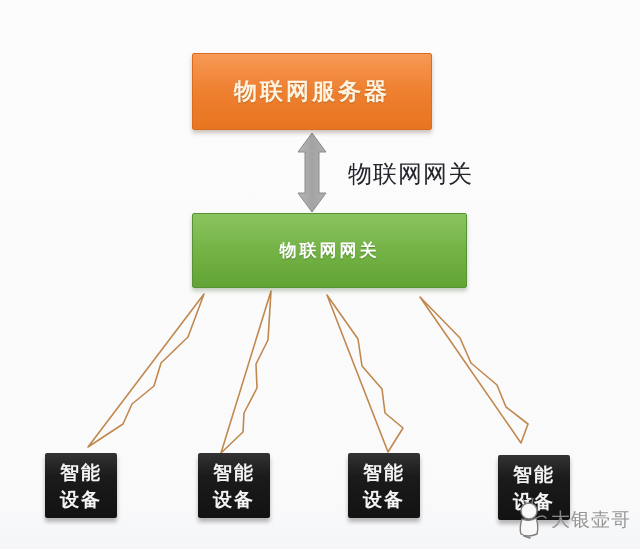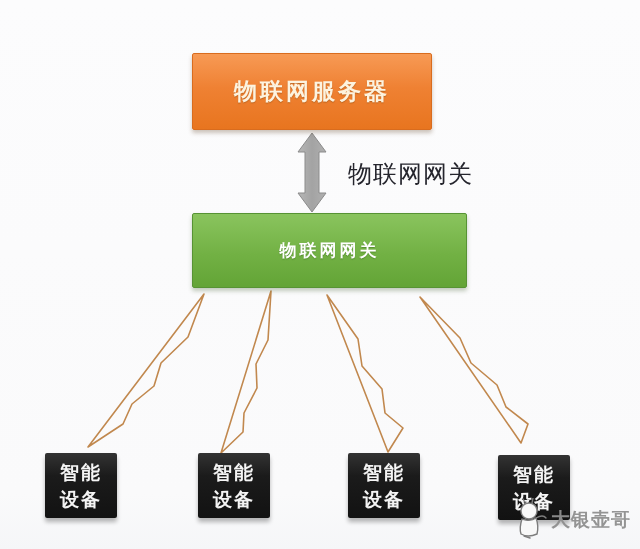--- a/index.html
+++ b/index.html
@@ -88,21 +88,21 @@
     position: absolute;
     left: 512px; top: 498px;
     display: flex;
     align-items: flex-end;
     z-index: 5;
   }
   .watermark-text {
     position: absolute;
     left: 39px; top: 9px;
     font-size: 19px;
-    font-weight: bold;
+    font-weight: normal;
     color: #8f8f8f;
     letter-spacing: 1px;
     white-space: nowrap;
     opacity: 0.95;
   }
 </style>
 </head>
 <body>
 
 <div class="canvas">

